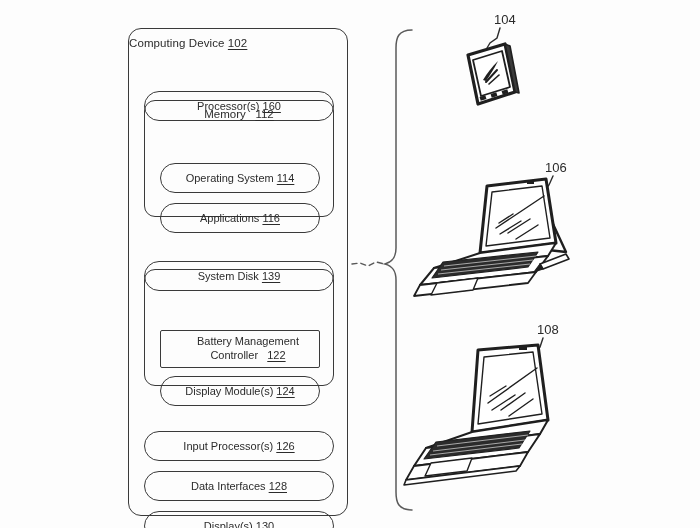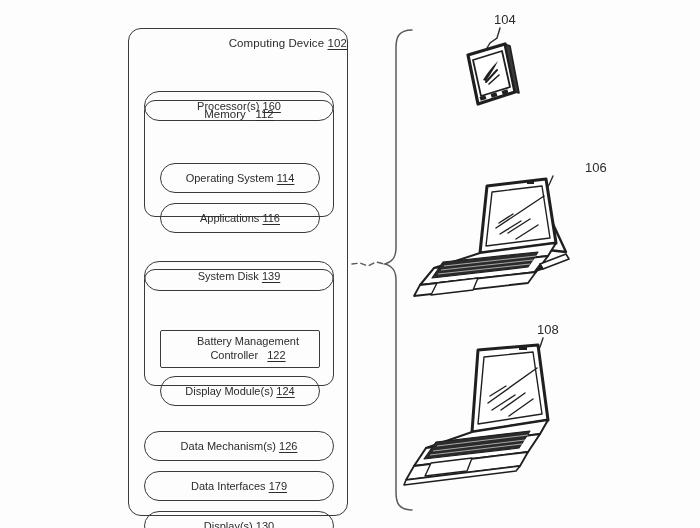--- a/index.html
+++ b/index.html
@@ -36,21 +36,21 @@
     border-radius: 13px;
     box-sizing: border-box;
     background: transparent;
   }
 
   .outer-title {
     position: absolute;
     left: 0;
     top: 8px;
     width: 100%;
-    text-align: right;
+    text-align: left;
     font-size: 11.5px;
     letter-spacing: 0.1px;
     white-space: nowrap;
   }
 
   
   .pill {
     position: absolute;
     box-sizing: border-box;
     border: 1.6px solid #3a3a3a;
@@ -161,29 +161,29 @@
       </div>
 
       <div class="pill" style="left:15px; top:74px; width:160px; height:30px;">
         <span>Display Module(s)</span>
         <span>&nbsp;</span>
         <span class="ref">124</span>
       </div>
     </div>
 
     <div class="pill" style="left:15px; top:370px; width:190px; height:30px;">
-      <span>Data Mechanism(s)</span>
+      <span>Input Processor(s)</span>
       <span>&nbsp;</span>
       <span class="ref">126</span>
     </div>
 
     <div class="pill" style="left:15px; top:410px; width:190px; height:30px;">
       <span>Data Interfaces</span>
       <span>&nbsp;</span>
-      <span class="ref">179</span>
+      <span class="ref">128</span>
     </div>
 
     <div class="pill" style="left:15px; top:450px; width:190px; height:30px;">
       <span>Display(s)</span>
       <span>&nbsp;</span>
       <span class="ref">130</span>
     </div>
   </div>
 
   <svg class="svg-layer" viewBox="0 0 700 528">
@@ -282,16 +282,16 @@
       </g>
 
       <polygon points="414,466 528,452 520,466 406,480" fill="#ffffff" stroke="#1f1f1f" stroke-width="1.8" stroke-linejoin="round"></polygon>
       <polygon points="431,463 472,458 467,471 425,476" fill="#ffffff" stroke="#1f1f1f" stroke-width="1.4" stroke-linejoin="round"></polygon>
 
       <polygon points="406,480 520,466 516,471 404,485" fill="#ffffff" stroke="#1f1f1f" stroke-width="1.6" stroke-linejoin="round"></polygon>
     </g>
   </svg>
 
   <div class="ref-label" style="left:494px; top:12px;">104</div>
-  <div class="ref-label" style="left:545px; top:160px;margin-left:40px;">106</div>
+  <div class="ref-label" style="left:545px; top:160px;">106</div>
   <div class="ref-label" style="left:537px; top:322px;">108</div>
 
 </div>
 
 </body></html>

